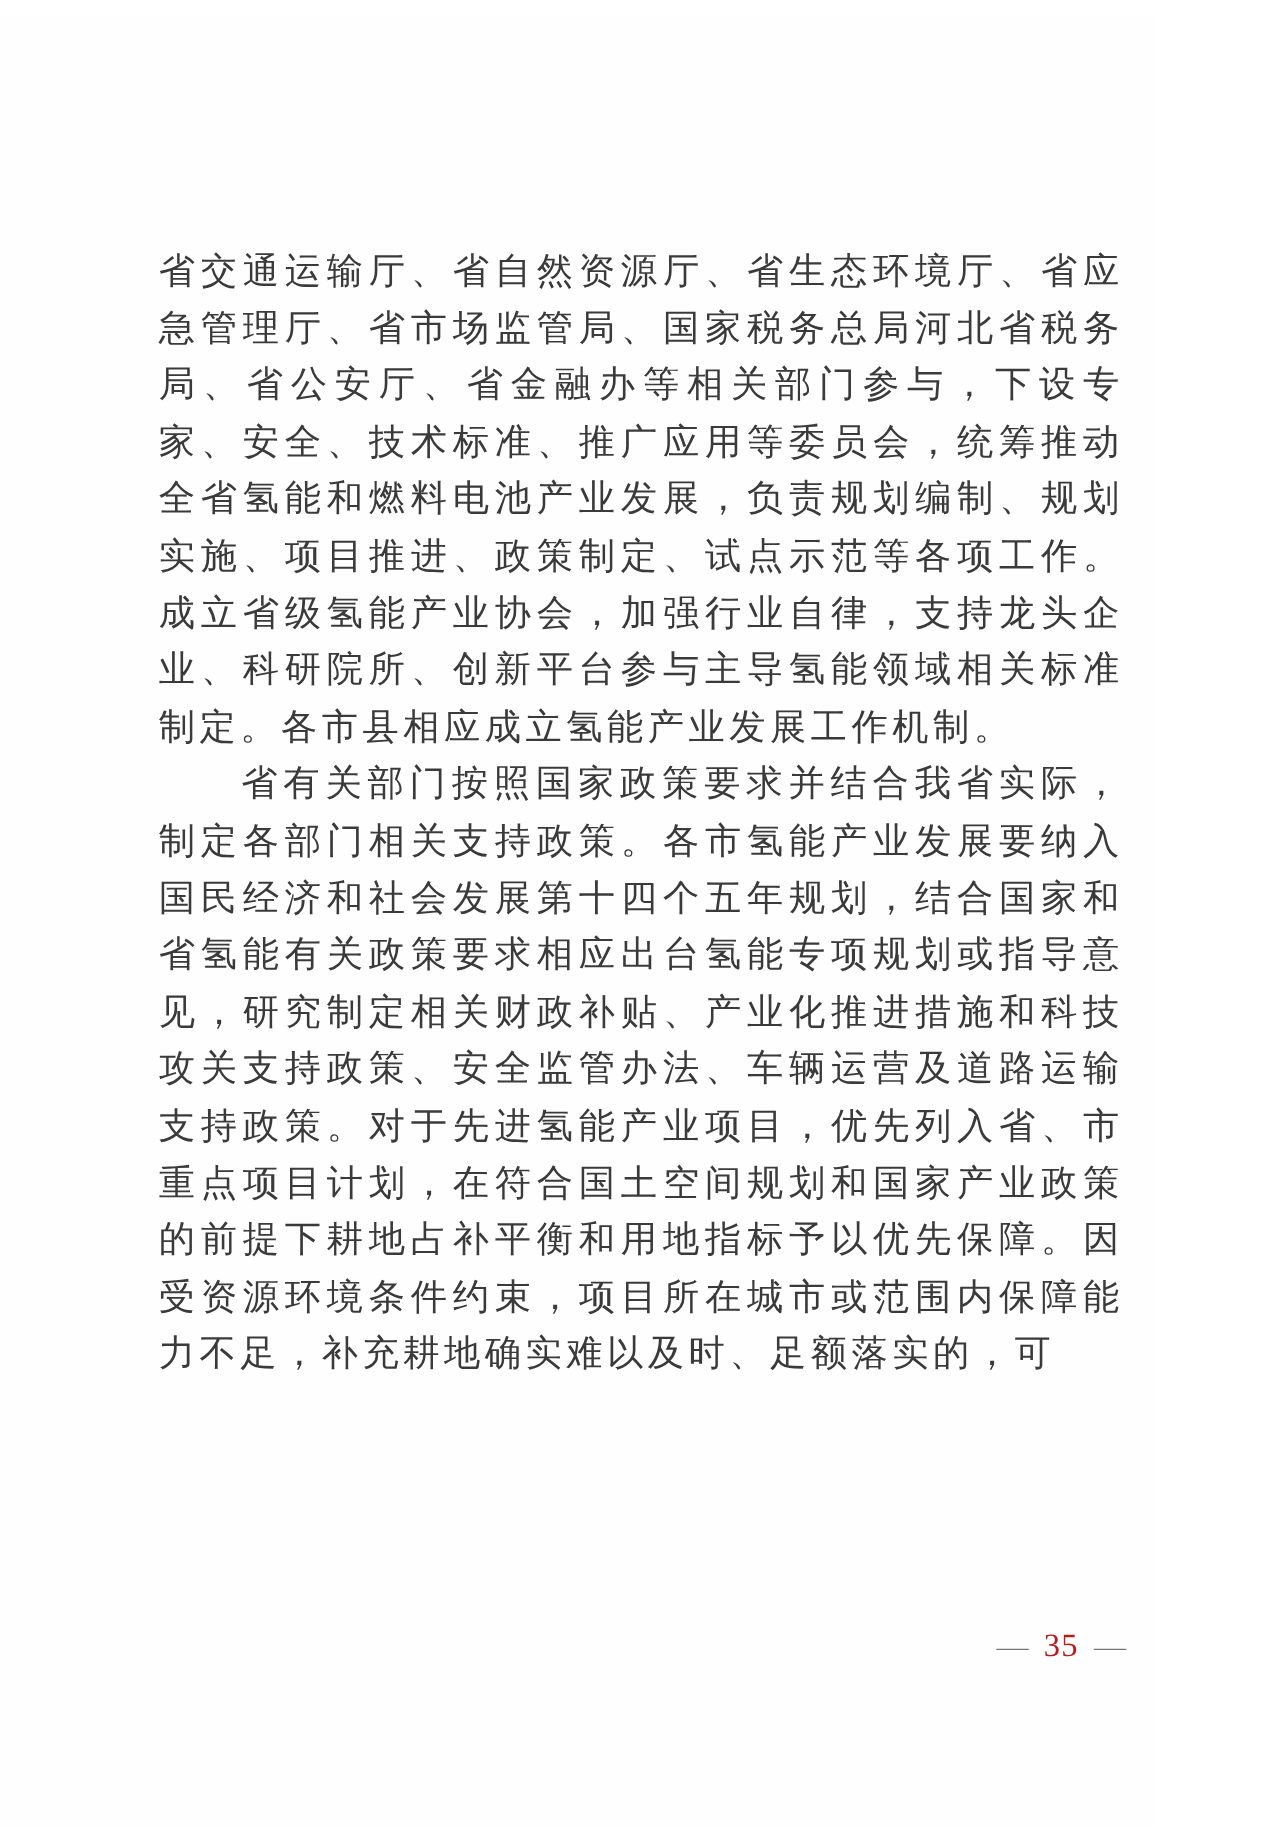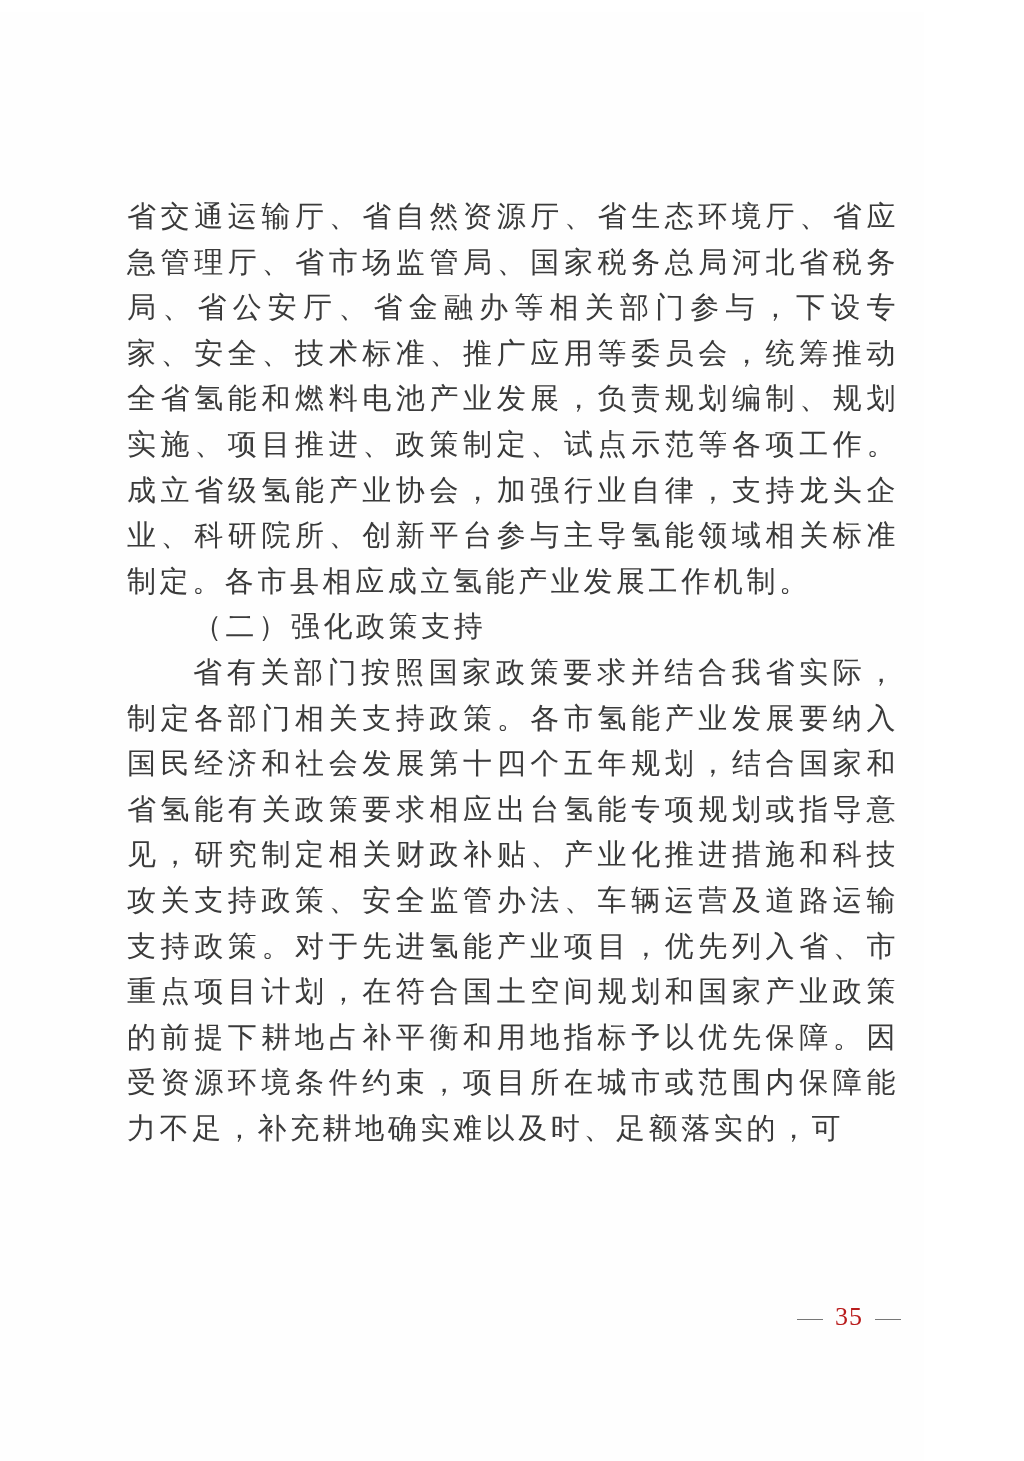--- a/index.html
+++ b/index.html
@@ -68,20 +68,19 @@
       vertical-align: middle;
       margin: 0 12px;
     }
   </style>
 </head>
 <body>
 
 <div class="page">
   <div class="content">
     <p class="para">省交通运输厅、省自然资源厅、省生态环境厅、省应急管理厅、省市场监管局、国家税务总局河北省税务局、省公安厅、省金融办等相关部门参与，下设专家、安全、技术标准、推广应用等委员会，统筹推动全省氢能和燃料电池产业发展，负责规划编制、规划实施、项目推进、政策制定、试点示范等各项工作。成立省级氢能产业协会，加强行业自律，支持龙头企业、科研院所、创新平台参与主导氢能领域相关标准制定。各市县相应成立氢能产业发展工作机制。</p>
-    <p class="para heading kai">（二）强化政策支持</p>
     <p class="para indent">省有关部门按照国家政策要求并结合我省实际，制定各部门相关支持政策。各市氢能产业发展要纳入国民经济和社会发展第十四个五年规划，结合国家和省氢能有关政策要求相应出台氢能专项规划或指导意见，研究制定相关财政补贴、产业化推进措施和科技攻关支持政策、安全监管办法、车辆运营及道路运输支持政策。对于先进氢能产业项目，优先列入省、市重点项目计划，在符合国土空间规划和国家产业政策的前提下耕地占补平衡和用地指标予以优先保障。因受资源环境条件约束，项目所在城市或范围内保障能力不足，补充耕地确实难以及时、足额落实的，可</p>
   </div>
 
   <div class="page-number">
     <span class="dash"></span><span>35</span><span class="dash"></span>
   </div>
 </div>
 
 </body></html>

